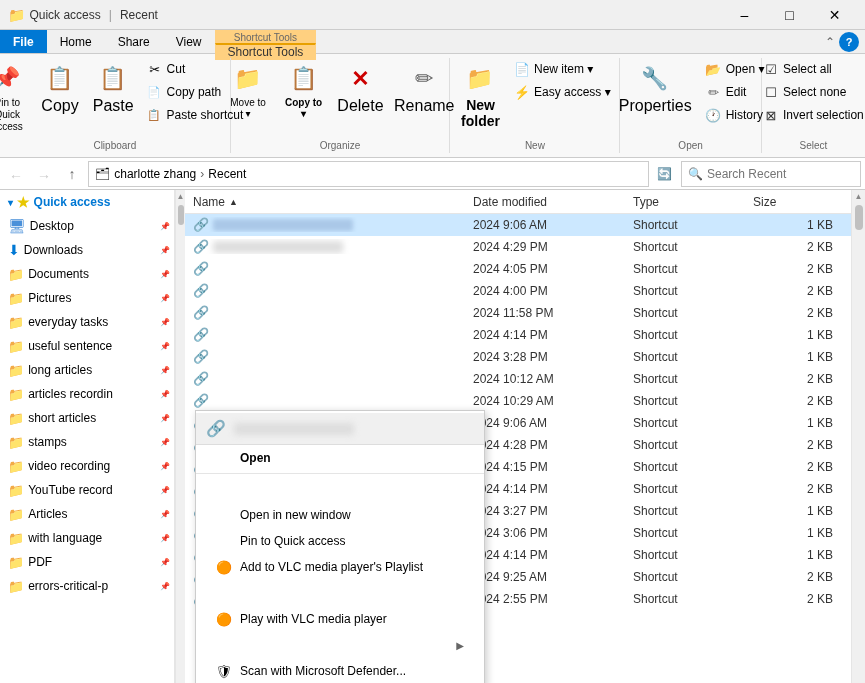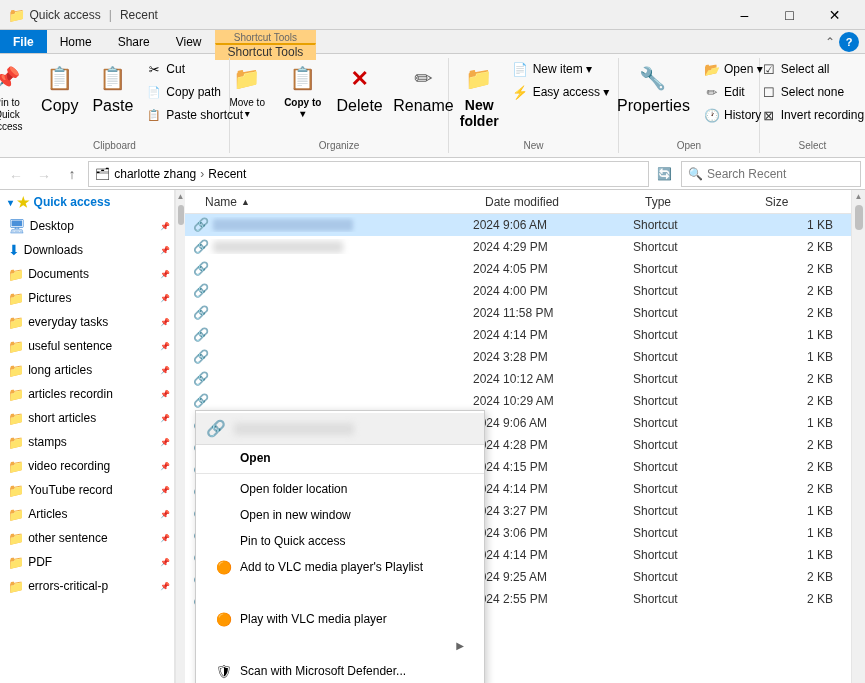--- a/index.html
+++ b/index.html
@@ -48,21 +48,21 @@
     .main-area { display: flex; height: calc(683px - 30px - 94px - 32px - 24px); }
 
     
     .sidebar { width: 185px; background: white; border-right: 1px solid #e5e5e5; overflow-y: auto; overflow-x: hidden; }
     .sidebar-item { display: flex; align-items: center; height: 24px; padding: 0 4px 0 8px; cursor: pointer; gap: 4px; white-space: nowrap; }
     .sidebar-item.header { font-weight: bold; color: #0078d4; font-size: 12px; }
     .sidebar-pin { color: #0078d4; font-size: 8px; margin-left: auto; flex-shrink: 0; }
 
     
     .file-list-container { flex: 1; background: white; overflow: hidden; position: relative; }
-    .file-list-header { display: flex; align-items: center; height: 24px; background: white; border-bottom: 1px solid #e5e5e5; padding: 0 20px; }
+    .file-list-header { display: flex; align-items: center; height: 24px; background: white; border-bottom: 1px solid #e5e5e5; padding: 0 8px; }
     .col-name { width: 280px; font-size: 12px; color: #333; cursor: pointer; display: flex; align-items: center; gap: 4px; }
     .col-date { width: 160px; font-size: 12px; color: #333; }
     .col-type { width: 120px; font-size: 12px; color: #333; }
     .col-size { width: 80px; font-size: 12px; color: #333; }
     .file-row { display: flex; align-items: center; height: 22px; padding: 0 8px; cursor: pointer; border-bottom: 1px solid transparent; }
     .file-row.selected { background: #cce8ff; }
     .file-row .cell-name { width: 280px; font-size: 12px; display: flex; align-items: center; gap: 4px; overflow: hidden; text-overflow: ellipsis; white-space: nowrap; }
     .file-row .cell-date { width: 160px; font-size: 12px; color: #333; white-space: nowrap; }
     .file-row .cell-type { width: 120px; font-size: 12px; color: #333; }
     .file-row .cell-size { width: 80px; font-size: 12px; color: #333; text-align: right; }
@@ -254,21 +254,21 @@
         <div class="ribbon-btn-small">
           <span class="icon select-all-icon">☑</span>
           <span>Select all</span>
         </div>
         <div class="ribbon-btn-small">
           <span class="icon select-all-icon">☐</span>
           <span>Select none</span>
         </div>
         <div class="ribbon-btn-small">
           <span class="icon select-all-icon">⊠</span>
-          <span>Invert recording</span>
+          <span>Invert selection</span>
         </div>
       </div>
     </div>
     <div class="ribbon-group-label">Select</div>
   </div>
 </div>
 
 <div class="address-bar">
   <div class="nav-btn disabled">←</div>
   <div class="nav-btn disabled">→</div>
@@ -371,21 +371,21 @@
       </div>
 
       <div class="sidebar-item">
         <span style="color:#e8c700; font-size:13px;">📁</span>
         <span>Articles</span>
         <span class="sidebar-pin">📌</span>
       </div>
 
       <div class="sidebar-item">
         <span style="color:#e8c700; font-size:13px;">📁</span>
-        <span>other sentence</span>
+        <span>with language</span>
         <span class="sidebar-pin">📌</span>
       </div>
 
       <div class="sidebar-item">
         <span style="color:#e8c700; font-size:13px;">📁</span>
         <span>PDF</span>
         <span class="sidebar-pin">📌</span>
       </div>
 
       <div class="sidebar-item">
@@ -584,21 +584,20 @@
     </div>
 
     <div class="ctx-item" style="font-weight:bold;">
       <span class="ctx-icon"></span>
       <span class="ctx-label">Open</span>
     </div>
     <div class="ctx-separator"></div>
 
     <div class="ctx-item">
       <span class="ctx-icon"></span>
-      <span class="ctx-label">Open folder location</span>
     </div>
 
     <div class="ctx-item">
       <span class="ctx-icon"></span>
       <span class="ctx-label">Open in new window</span>
     </div>
 
     <div class="ctx-item">
       <span class="ctx-icon"></span>
       <span class="ctx-label">Pin to Quick access</span>

